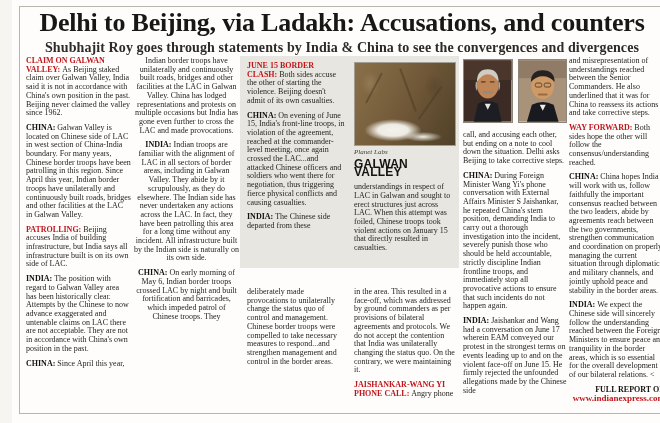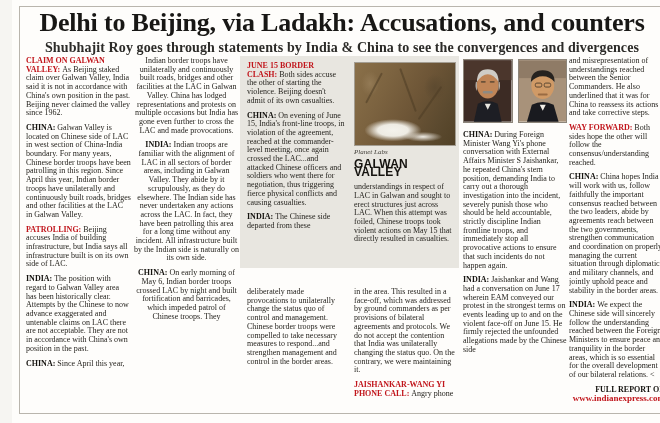--- a/index.html
+++ b/index.html
@@ -107,21 +107,21 @@
     <div class="photo-galwan">
       <div style="position:relative;width:100%;height:100%;">
         <div class="ridge" style="left:18px;top:8px;width:2px;height:34px;transform:rotate(28deg);"></div>
         <div class="ridge" style="left:52px;top:4px;width:2px;height:46px;transform:rotate(-20deg);"></div>
         <div class="ridge" style="left:74px;top:20px;width:2px;height:40px;transform:rotate(35deg);"></div>
       </div>
     </div>
     <div class="credit">Planet Labs</div>
     <div class="caption">GALWAN VALLEY</div>
     <div>
-        <p>understandings in respect of LAC in Galwan and sought to erect structures just across LAC. When this attempt was foiled, Chinese troops took violent actions on May 15 that directly resulted in casualties.</p>
+        <p>understandings in respect of LAC in Galwan and sought to erect structures just across LAC. When this attempt was foiled, Chinese troops took violent actions on January 15 that directly resulted in casualties.</p>
       </div>
   </div>
 
   <div class="col" style="left:235px;top:288px;width:100px;height:124px;overflow:hidden;">
     <div>
         <p>deliberately made provocations to unilaterally change the status quo of control and management. Chinese border troops were compelled to take necessary measures to respond...and strengthen management and control in the border areas.</p>
       </div>
   </div>
 
   <div class="col" style="left:342px;top:288px;width:103px;height:124px;overflow:hidden;">
@@ -152,20 +152,21 @@
         <path d="M8 62 L13 45 Q24 39 35 45 L40 62 Z" fill="#191a1f"></path>
         <path d="M21 45 L24 51 L27 45 Z" fill="#f0ede7"></path>
         <ellipse cx="24" cy="26" rx="11.5" ry="13" fill="#d09a66"></ellipse>
         <path d="M12 22 Q12 10 24 10 Q36 10 36 22 Q31 16 24 16 Q17 16 12 22 Z" fill="#26221f"></path>
         <rect x="16.5" y="23" width="6.5" height="4" rx="1.5" fill="none" stroke="#5a4632" stroke-width="1"></rect>
         <rect x="25.5" y="23" width="6.5" height="4" rx="1.5" fill="none" stroke="#5a4632" stroke-width="1"></rect>
         <rect x="19" y="33.5" width="10" height="2" rx="1" fill="#9a6b42"></rect>
       </svg>
     </div>
     <div>
+        <p>call, and accusing each other, but ending on a note to cool down the situation. Delhi asks Beijing to take corrective steps.</p>
         <p><span class="label dark">CHINA: </span>During Foreign Minister Wang Yi's phone conversation with External Affairs Minister S Jaishankar, he repeated China's stern position, demanding India to carry out a thorough investigation into the incident, severely punish those who should be held accountable, strictly discipline Indian frontline troops, and immediately stop all provocative actions to ensure that such incidents do not happen again.</p>
         <p><span class="label dark">INDIA: </span>Jaishankar and Wang had a conversation on June 17 wherein EAM conveyed our protest in the strongest terms on events leading up to and on the violent face-off on June 15. He firmly rejected the unfounded allegations made by the Chinese side</p>
       </div>
   </div>
 
   <div class="col" style="left:557px;top:57px;width:96px;height:356px;overflow:hidden;">
     <div>
         <p>and misrepresentation of understandings reached between the Senior Commanders. He also underlined that it was for China to reassess its actions and take corrective steps.</p>
         <p><span class="label red">WAY FORWARD: </span>Both sides hope the other will follow the consensus/understanding reached.</p>
         <p><span class="label dark">CHINA: </span>China hopes India will work with us, follow faithfully the important consensus reached between the two leaders, abide by agreements reach between the two governments, strengthen communication and coordination on properly managing the current situation through diplomatic and military channels, and jointly uphold peace and stability in the border areas.</p>

